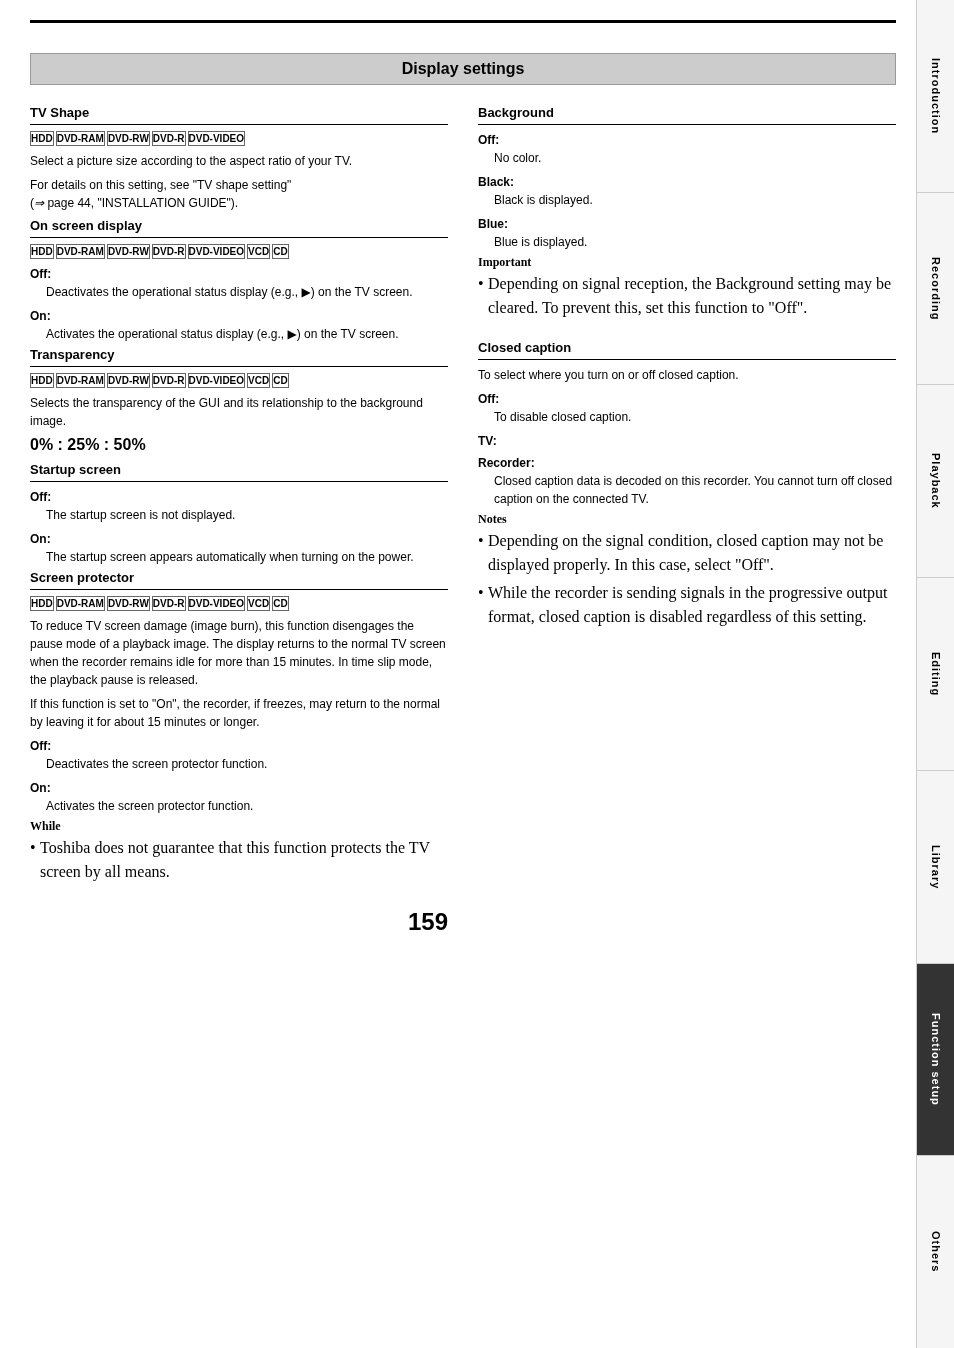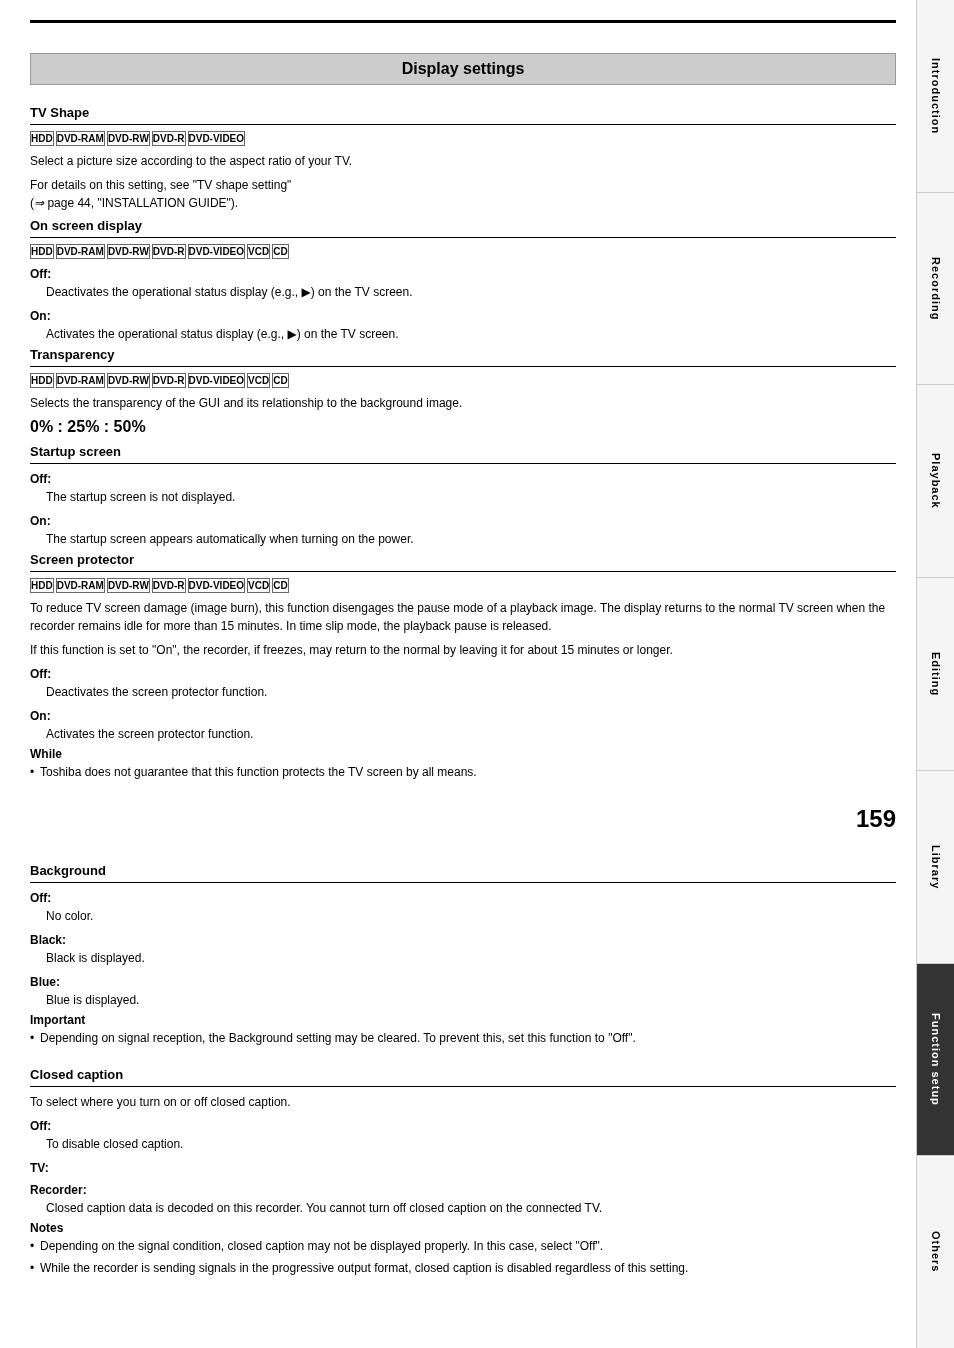--- a/index.html
+++ b/index.html
@@ -32,21 +32,20 @@
       text-align: center;
       font-size: 16px;
       font-weight: bold;
       padding: 6px 10px;
       margin-bottom: 20px;
       border: 1px solid #999;
     }
     .two-col {
       display: flex;
       gap: 30px;
-      flex-direction: column;
     }
     .col-left {
       flex: 1;
     }
     .col-right {
       flex: 1;
     }
     .subsection-title {
       font-weight: bold;
       font-size: 13px;
@@ -93,28 +92,29 @@
       margin-bottom: 4px;
     }
     .percent-label {
       font-weight: bold;
       font-size: 16px;
       margin-top: 4px;
       margin-bottom: 8px;
     }
     .notes-section {
       margin-top: 0;
+      font-family: Liberation Serif, serif;
     }
     .notes-title {
       font-weight: bold;
       font-size: 12px;
       margin-bottom: 2px;
     }
     .note-item {
-      font-size: 12px;
+      font-size: 16px;
       line-height: 1.5;
       padding-left: 10px;
       position: relative;
       margin-bottom: 4px;
     }
     .note-item::before {
       content: '•';
       position: absolute;
       left: 0;
     }

